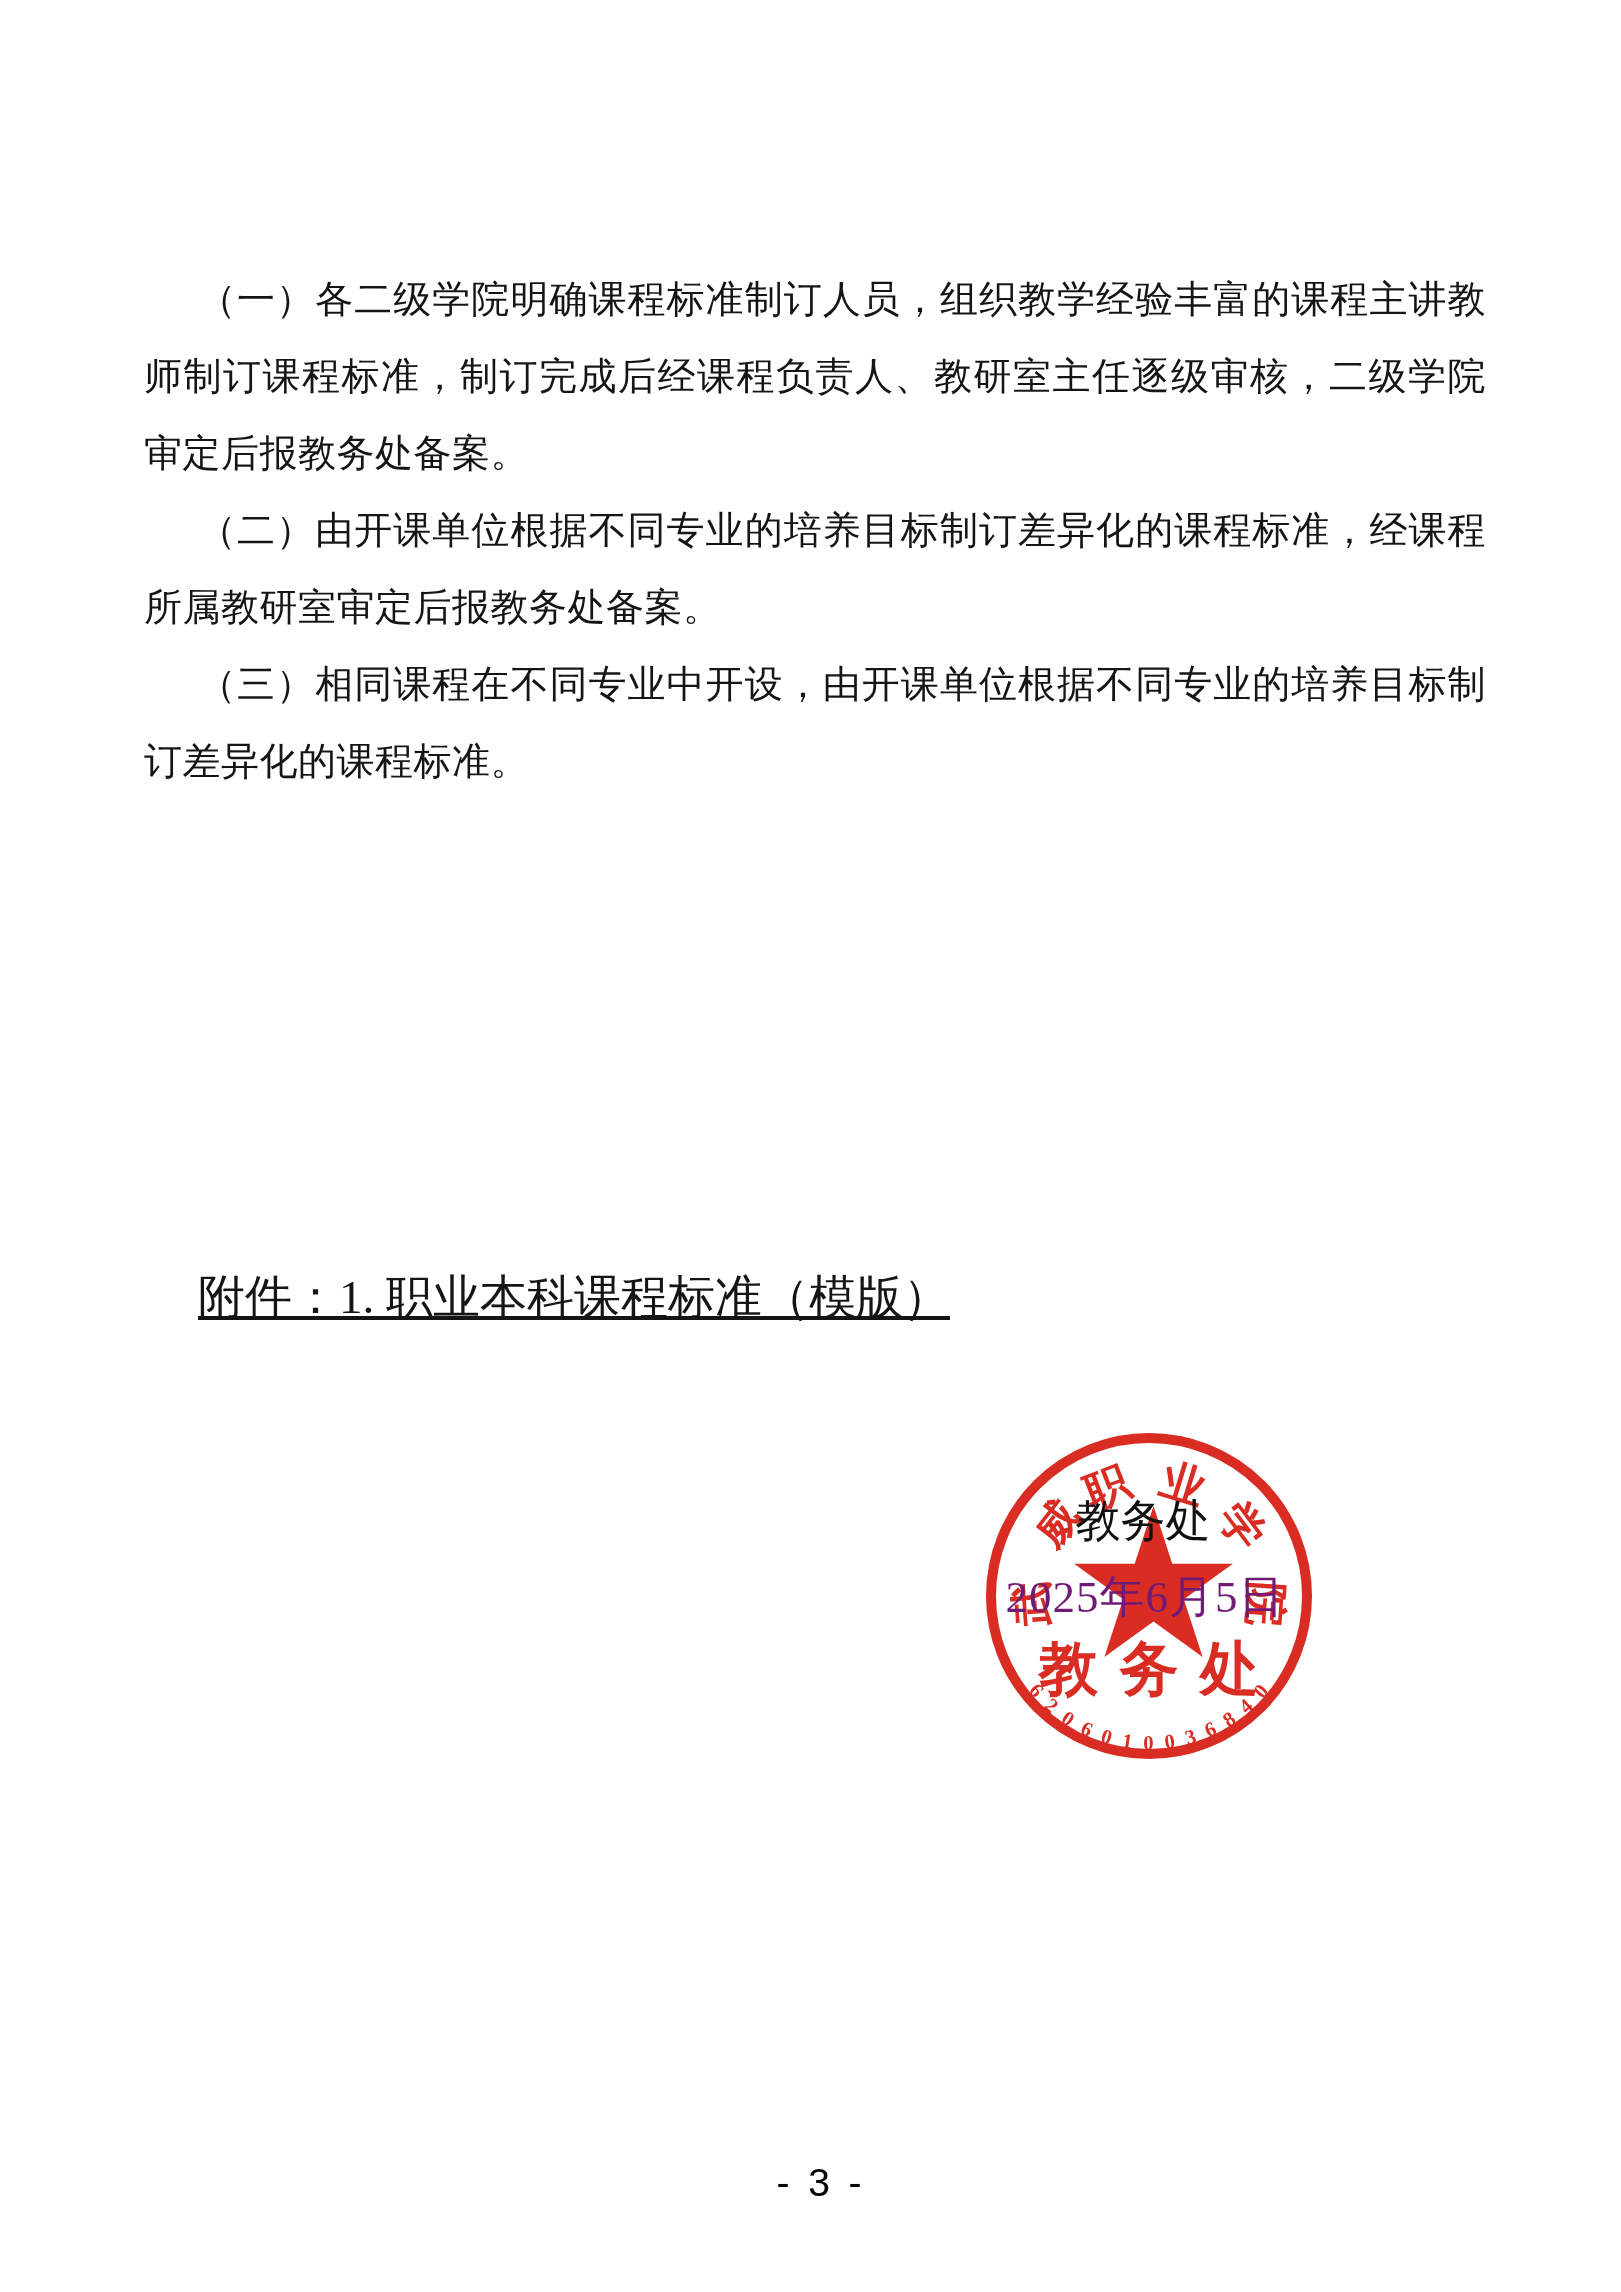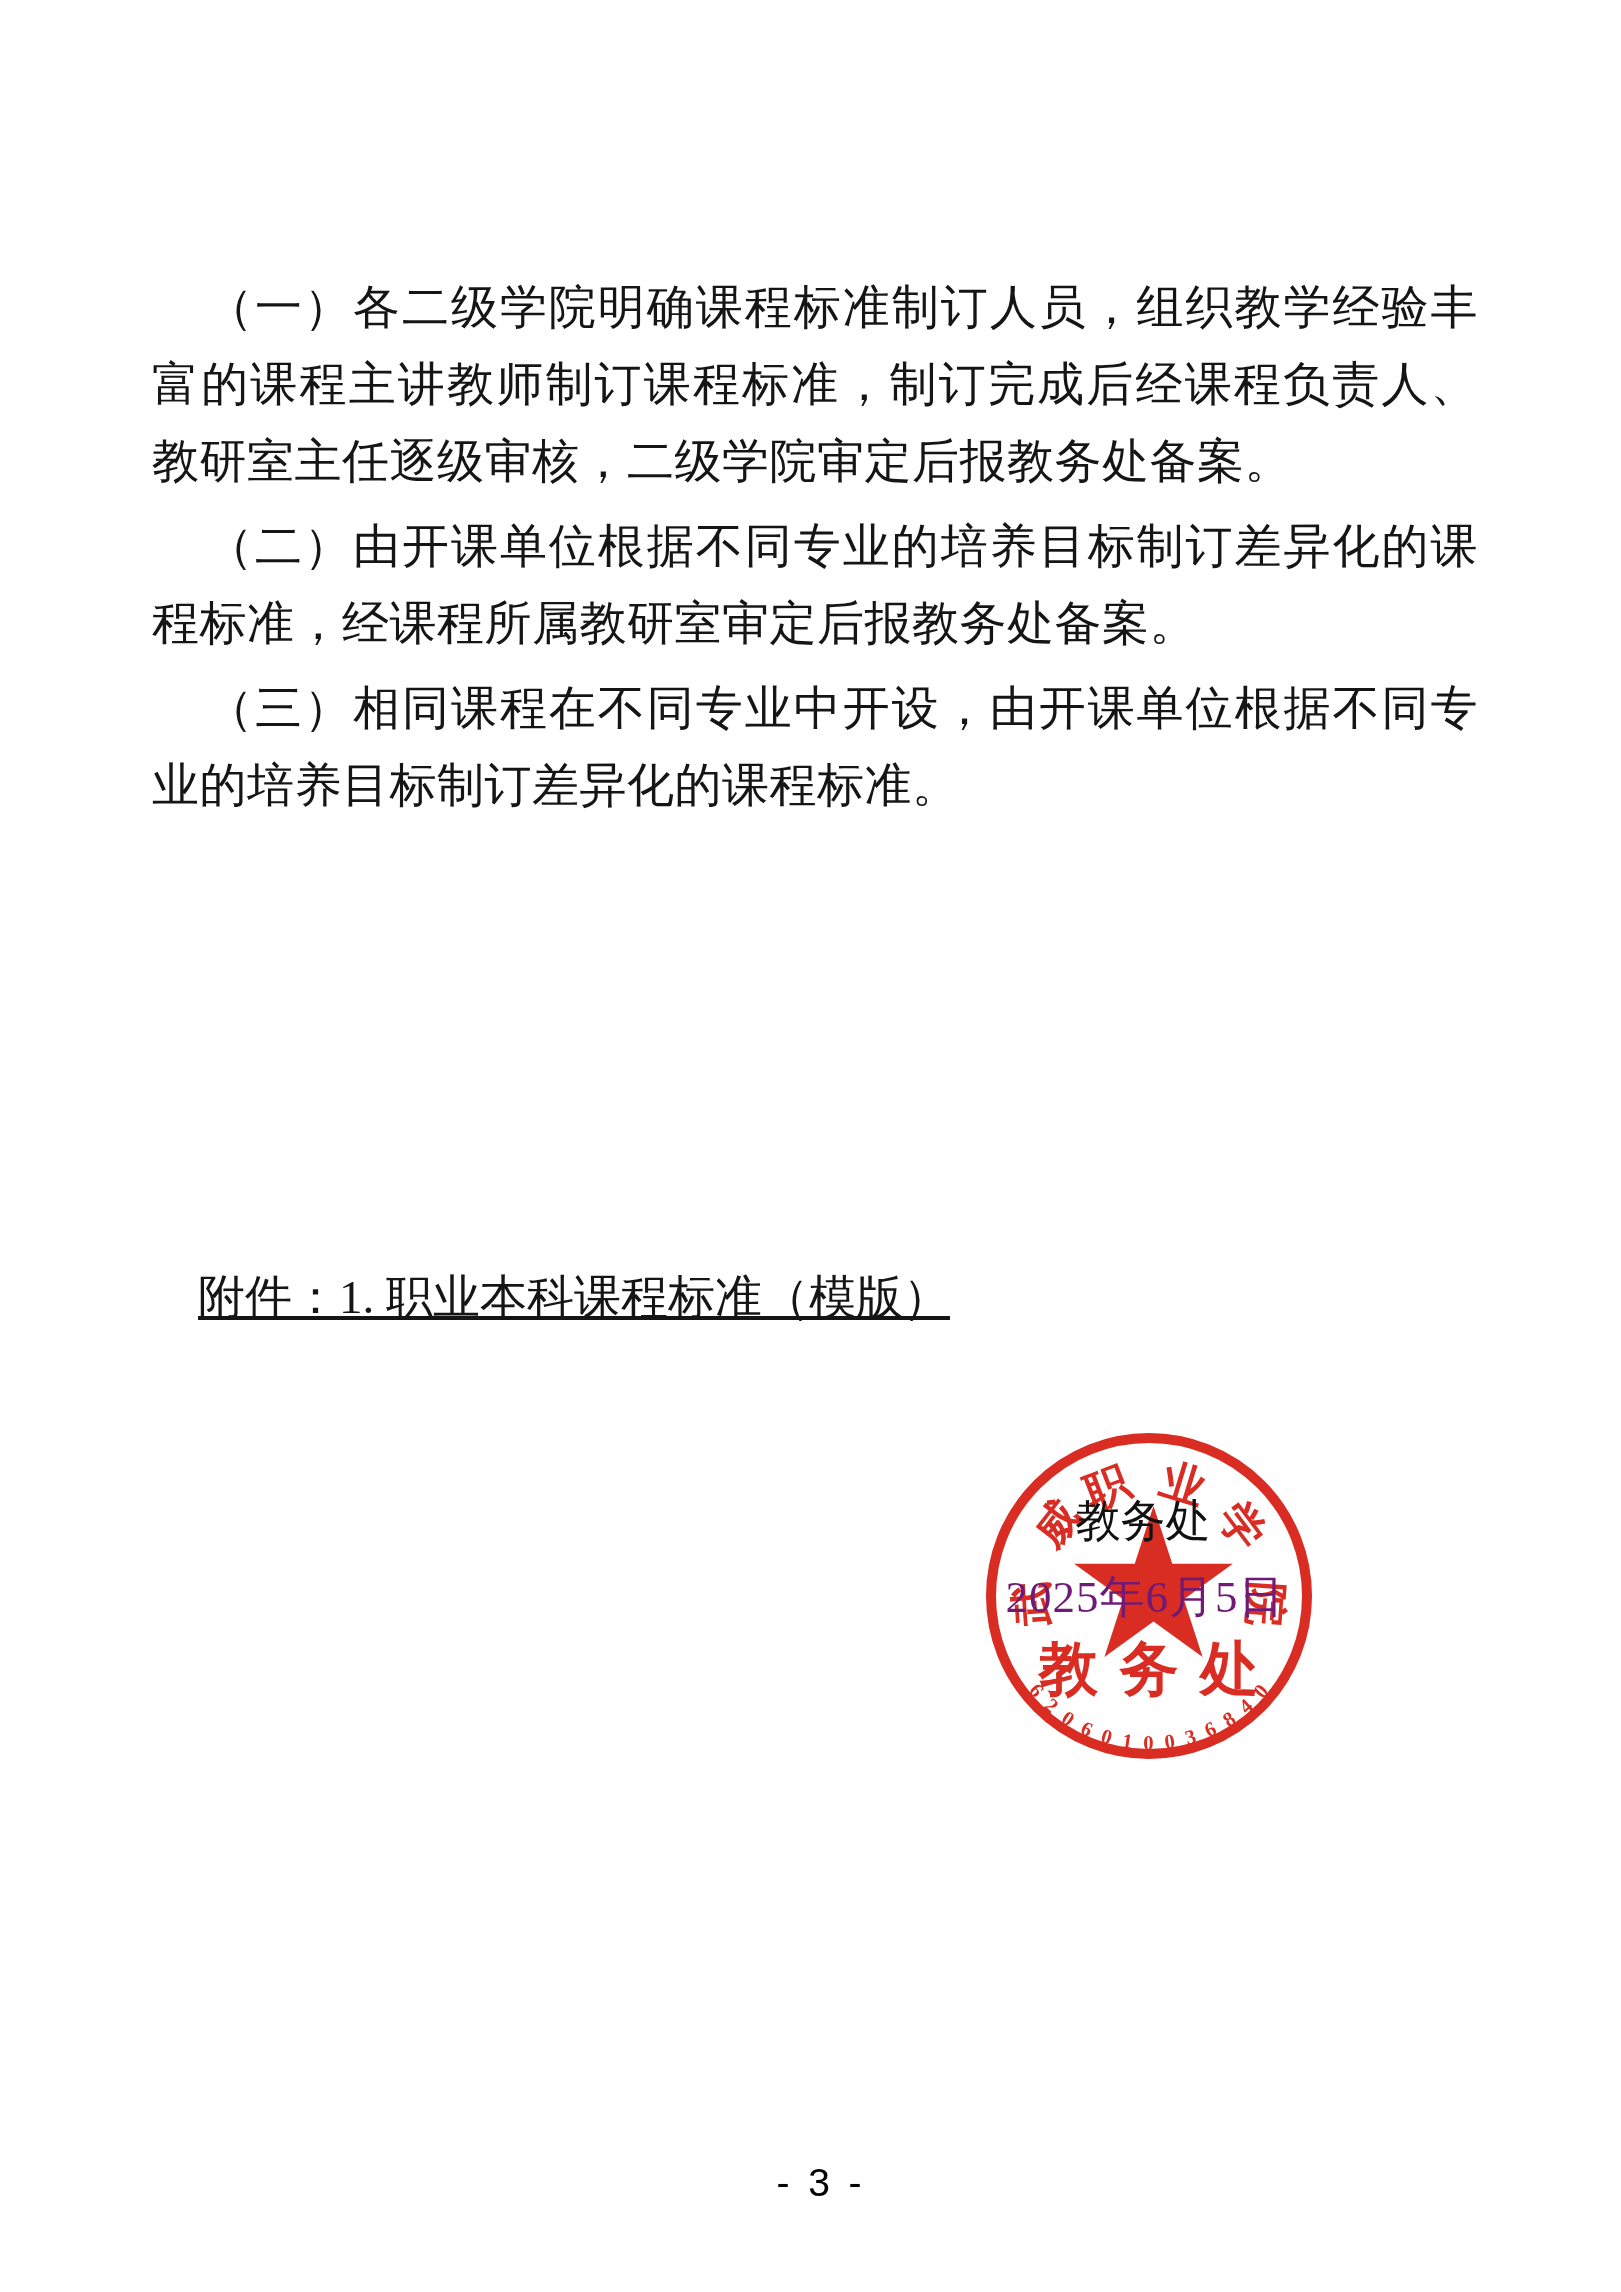--- a/index.html
+++ b/index.html
@@ -6,21 +6,21 @@
   body{
     width:1621px;height:2293px;position:relative;background:#ffffff;
     font-family:"Liberation Serif", serif;color:#151515;overflow:hidden;
   }
   .page{position:absolute;inset:0;}
   
   .content{
     position:absolute;left:144px;top:261px;width:1342px;
   }
   .para{
-    margin:8px;font-size:47px;line-height:77px;text-indent:54px;
+    margin:0;font-size:38px;line-height:77px;text-indent:54px;
     text-align:justify;text-justify:inter-ideograph;letter-spacing:0.5px;
   }
   
   .attachments{
     position:absolute;left:198px;top:1259px;font-size:47px;line-height:77px;
   }
   .attach-line{white-space:nowrap;text-decoration:underline;}
   .attach-line2{padding-left:113px;}
   
   .sig-dept{

